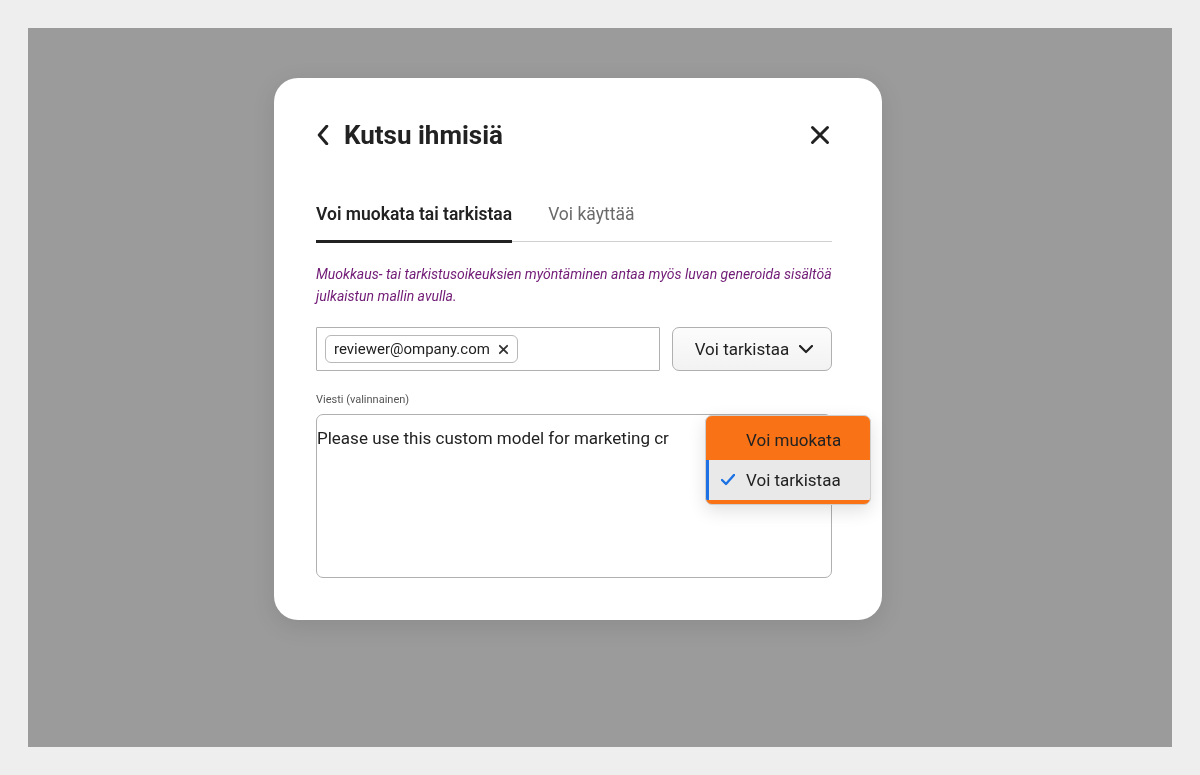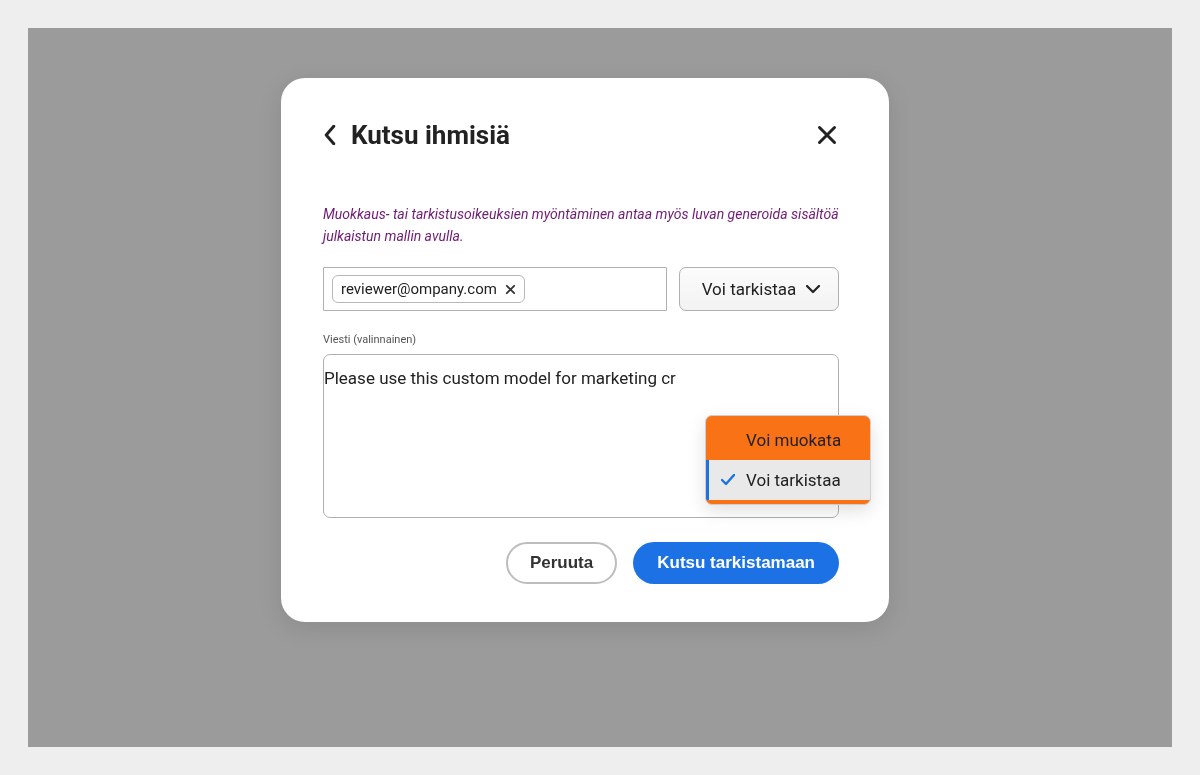--- a/index.html
+++ b/index.html
@@ -21,21 +21,20 @@
     }
     .dialog {
       position: absolute;
       top: 78px;
       left: 274px;
       width: 608px;
       background: #fff;
       border-radius: 24px;
       padding: 42px 50px 38px 42px;
       box-shadow: 0 6px 24px rgba(0,0,0,0.1);
-      margin-left: 7px;
     }
     .dialog-header {
       display: flex;
       align-items: center;
       justify-content: space-between;
       margin-bottom: 54px;
     }
     .title-wrap { display: flex; align-items: center; gap: 14px; }
     .back-btn { cursor: pointer; display: inline-flex; }
     .back-btn svg { width: 14px; height: 20px; }
@@ -168,20 +167,24 @@
       </span>
       <h2 class="dialog-title">Kutsu ihmisiä</h2>
     </div>
     <span class="close-btn">
       <svg viewBox="0 0 16 16">
           <path d="M2 2 L14 14 M14 2 L2 14" stroke="#222" stroke-width="2.4" stroke-linecap="round"></path>
         </svg>
     </span>
   </div>
 
+  <div class="tabs">
+    <div class="tab active">Voi muokata tai tarkistaa</div>
+    <div class="tab">Voi käyttää</div>
+  </div>
 
   <p class="help-text">Muokkaus- tai tarkistusoikeuksien myöntäminen antaa myös luvan generoida sisältöä julkaistun mallin avulla.</p>
 
   <div class="input-row">
     <div class="email-box">
       <span class="chip">
         <span>reviewer@ompany.com</span>
         <span class="chip-x">
           <svg viewBox="0 0 12 12">
               <path d="M2 2 L10 10 M10 2 L2 10" stroke="#333" stroke-width="2" stroke-linecap="round"></path>
@@ -193,24 +196,20 @@
       <span>Voi tarkistaa</span>
       <svg viewBox="0 0 14 9">
           <path d="M1 1 L7 7 L13 1" fill="none" stroke="#222" stroke-width="2.2" stroke-linecap="round" stroke-linejoin="round"></path>
         </svg>
     </div>
   </div>
 
   <label class="msg-label">Viesti (valinnainen)</label>
   <textarea class="msg-box" style="">Please use this custom model for marketing cr</textarea>
 
-  <div class="footer">
-    <button class="btn btn-secondary">Peruuta</button>
-    <button class="btn btn-primary">Kutsu tarkistamaan</button>
-  </div>
 </div>
 
 <div class="dropdown">
   <div class="dropdown-item">
     <span class="check"></span>
     <span>Voi muokata</span>
   </div>
   <div class="dropdown-item selected">
     <span class="check">
       <svg viewBox="0 0 14 12">

